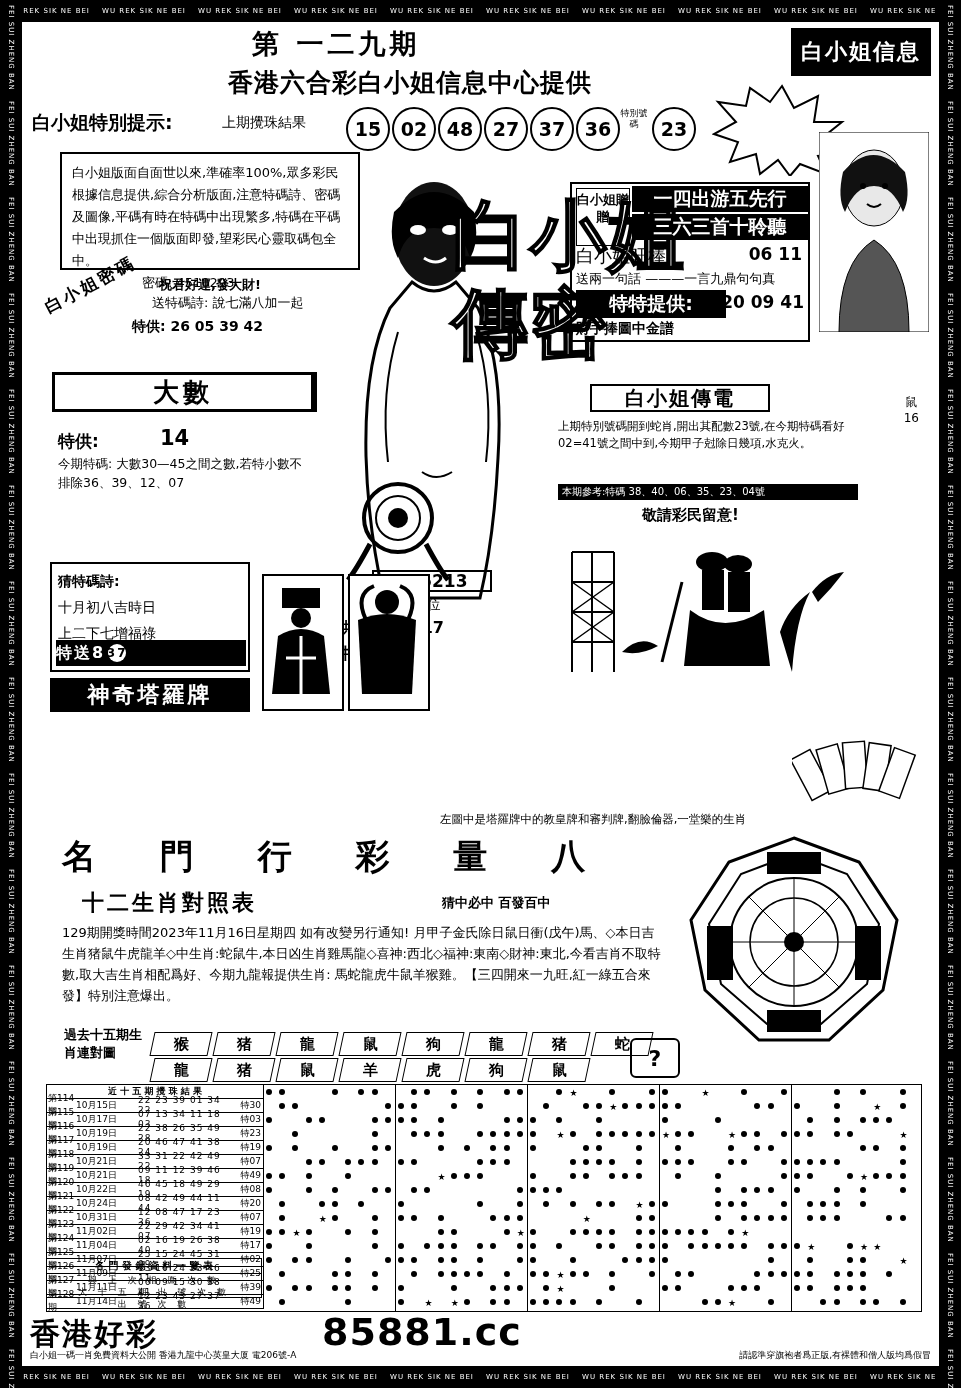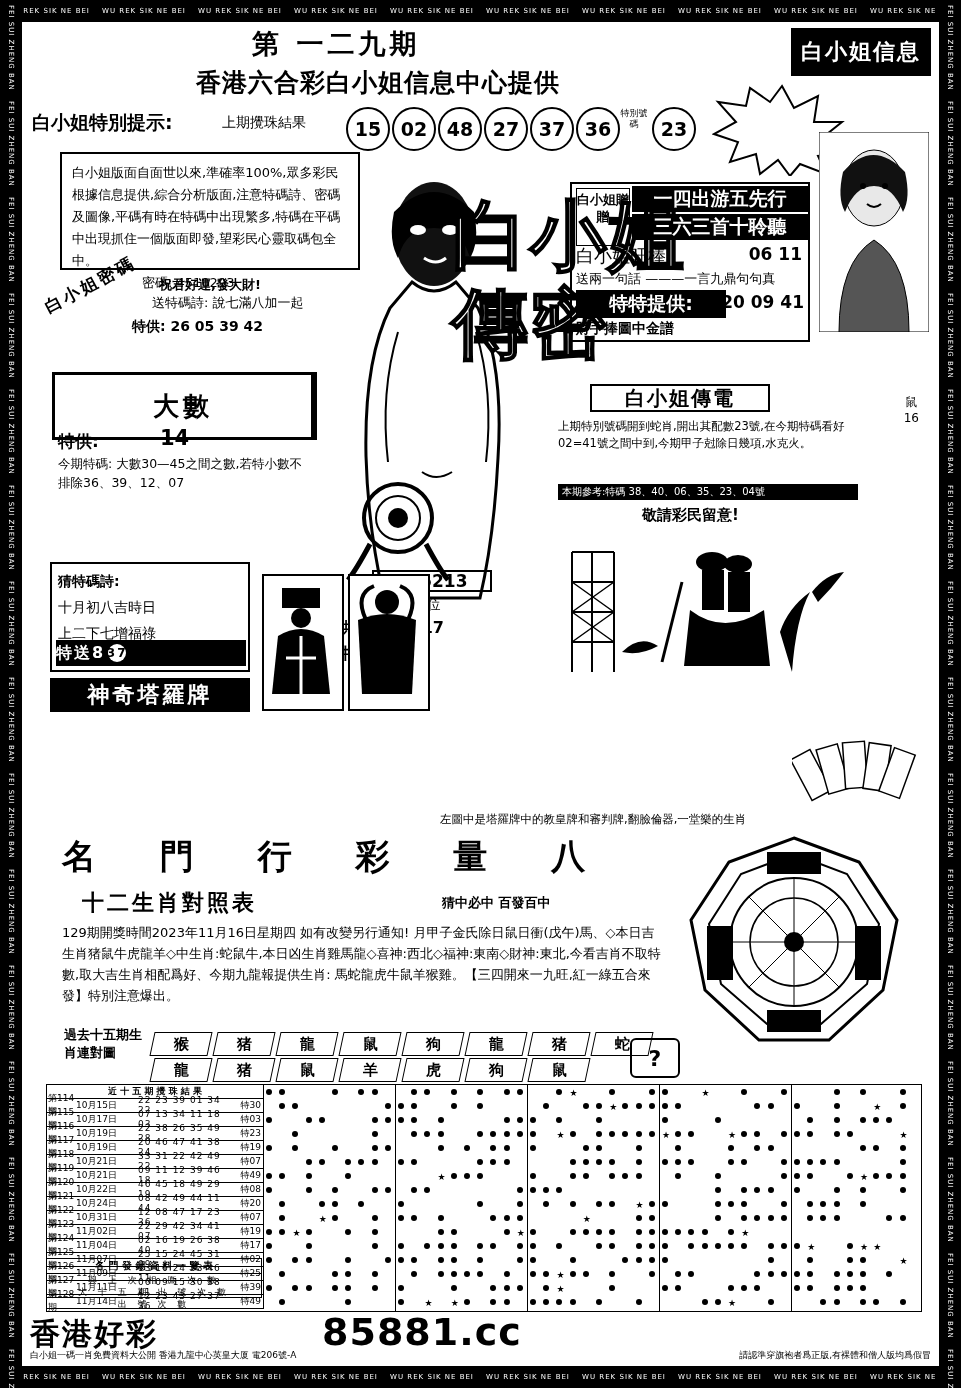--- a/index.html
+++ b/index.html
@@ -27,21 +27,21 @@
   
   .box{position:absolute;box-sizing:border-box;}
   .bk{border:2px solid #000;}
   .bk1{border:1px solid #000;}
 
   
   #hdr-stamp{left:10px;top:10px;width:150px;height:44px;border:2px solid #000;
      border-radius:4px;display:flex;flex-direction:column;justify-content:center;
      align-items:center;font-size:13px;font-weight:bold;line-height:18px;}
   #issue{left:230px;top:4px;font-size:27px;font-weight:bold;letter-spacing:4px;}
-  #main-title{left:174px;top:44px;font-size:25px;font-weight:bold;letter-spacing:1px;}
+  #main-title{left:206px;top:44px;font-size:25px;font-weight:bold;letter-spacing:1px;}
   #logo-box{right:8px;top:6px;width:140px;height:48px;background:#000;color:#fff;
      display:flex;align-items:center;justify-content:center;font-size:22px;
      font-weight:bold;letter-spacing:2px;}
   #tip-label{left:10px;top:88px;font-size:19px;font-weight:bold;}
   #last-res-label{left:200px;top:92px;font-size:14px;}
   .ball{position:absolute;top:85px;width:40px;height:40px;border-radius:50%;
      border:2px solid #000;display:flex;align-items:center;justify-content:center;
      font-size:19px;font-weight:bold;background:#fff;}
   #sp-label{position:absolute;left:598px;top:86px;font-size:9px;line-height:11px;
      width:28px;text-align:center;}
@@ -52,21 +52,21 @@
   #info-box .wish{text-align:center;font-weight:bold;margin-top:2px;}
 
   
   #code-row{left:120px;top:252px;font-size:13px;}
   #code-poem{left:130px;top:272px;font-size:13px;}
   #code-special{left:110px;top:296px;font-size:14px;font-weight:bold;}
   #bubble-tag{left:28px;top:244px;width:120px;height:70px;font-size:17px;
      font-weight:bold;transform:rotate(-28deg);letter-spacing:3px;}
 
   
-  #bigodd{left:30px;top:350px;width:265px;height:68px;border:3px solid #000;
+  #bigodd{left:30px;top:350px;width:265px;height:40px;border:3px solid #000;
      display:flex;}
   #bigodd div{flex:1;display:flex;align-items:center;justify-content:center;
      font-size:26px;font-weight:bold;letter-spacing:4px;}
   #bigodd .sep{flex:0 0 3px;background:#000;}
   #sp2{left:36px;top:408px;font-size:17px;font-weight:bold;}
   #sp2num{left:138px;top:404px;font-size:21px;font-weight:bold;}
   #note-blk{left:36px;top:432px;width:250px;font-size:12.5px;line-height:19px;}
 
   
   #poem-box{left:28px;top:540px;width:200px;height:110px;border:2px solid #000;

